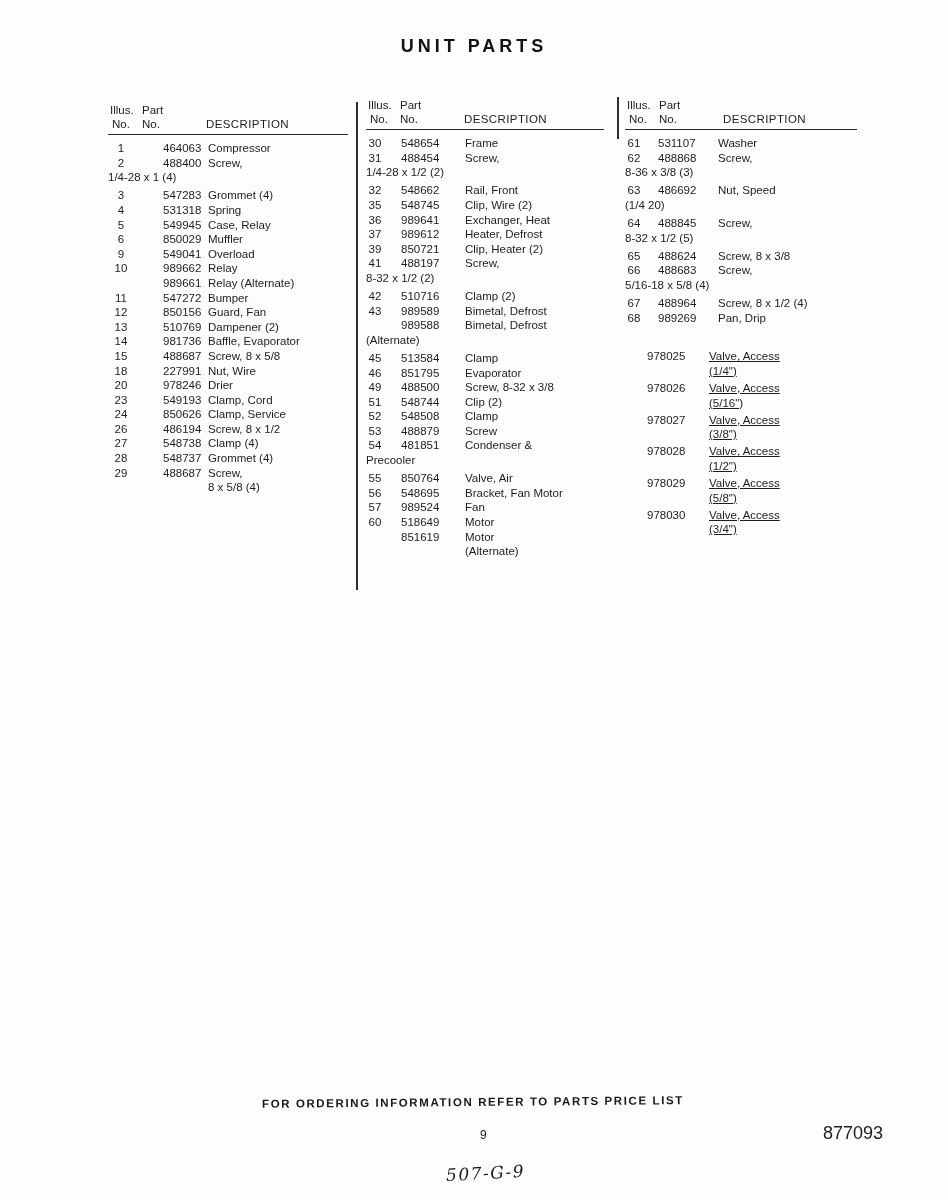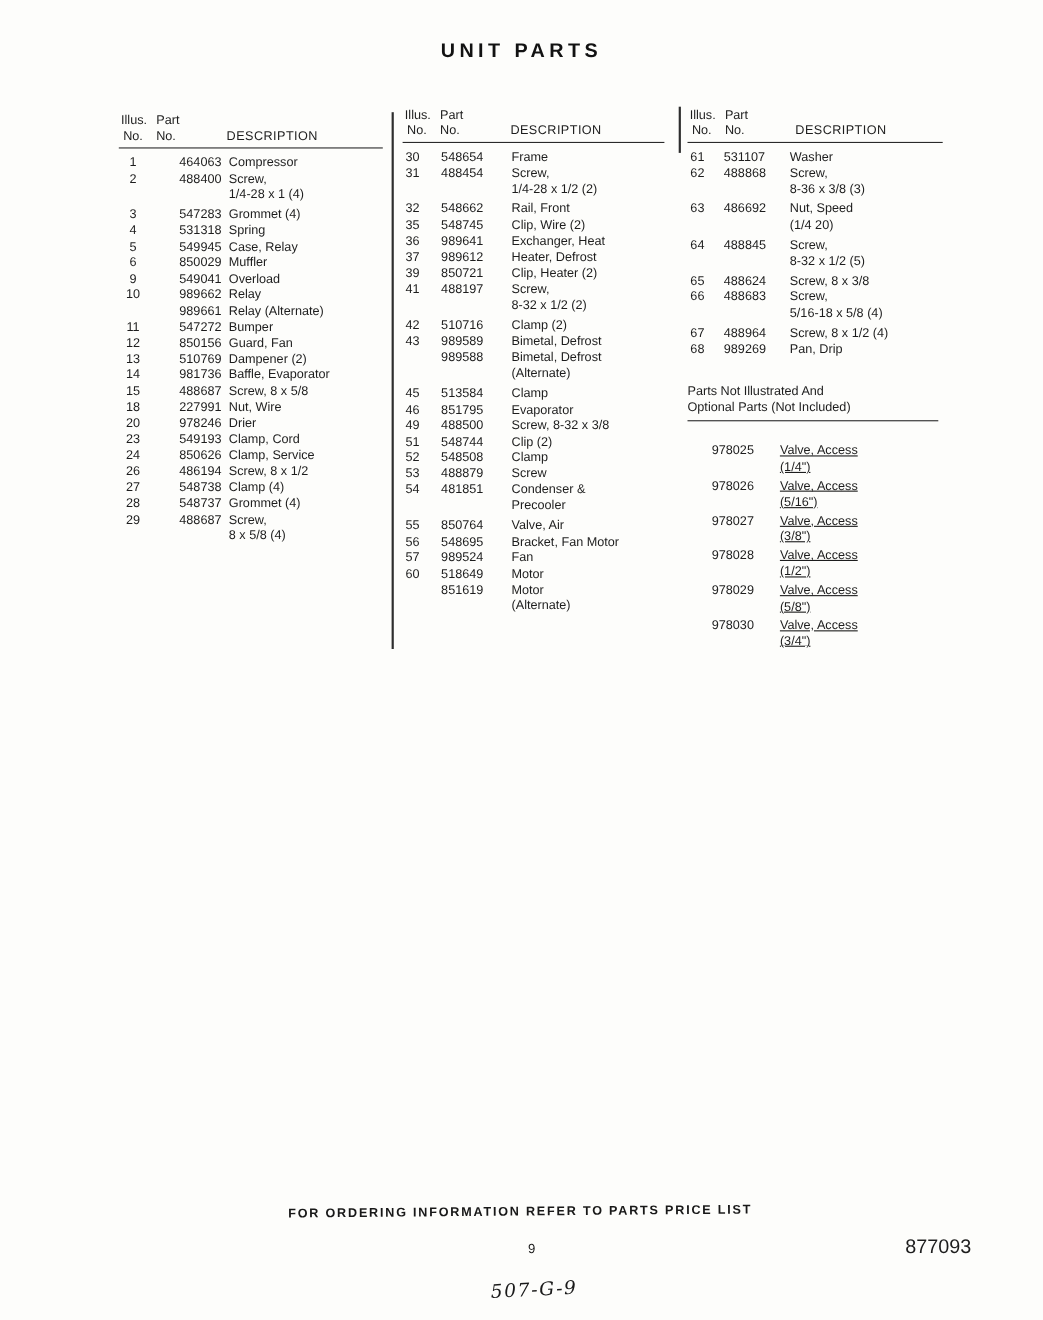--- a/index.html
+++ b/index.html
@@ -38,21 +38,21 @@
   .trow { display:flex; }
   .c-illus { flex:none; text-align:center; }
   .c-part  { flex:none; }
   .c-desc  { flex:1; }
   .col1 .c-illus { width:26px; }
   .col1 .c-part  { width:74px; padding-left:29px; }
   .col2 .c-illus { width:18px; }
   .col2 .c-part  { width:81px; padding-left:17px; }
   .col3 .c-illus { width:18px; }
   .col3 .c-part  { width:75px; padding-left:15px; }
-  .gap-after { margin-bottom:3.5px; }
+  .gap-after { margin-bottom:3.5px;flex-direction:column; }
 
   .optional { margin-top:24px; }
   .opt-head { line-height:14.6px; padding-bottom:4px; border-bottom:1.6px solid #2a2a2a; width:228px; }
   .opt-rows { margin-top:20px; }
   .orow { display:flex; line-height:14.6px; }
   .o-part { width:62px; margin-left:22px; flex:none; }
   .o-desc { flex:1;text-decoration:underline; }
   .pair-end { margin-bottom:2.5px; }
 
   .ordering-note {
@@ -441,24 +441,20 @@
           <span class="c-part">488964</span>
           <span class="c-desc">Screw, 8 x 1/2 (4)</span>
         </div>
         <div class="trow">
           <span class="c-illus">68</span>
           <span class="c-part">989269</span>
           <span class="c-desc">Pan, Drip</span>
         </div>
       </div>
     <div class="optional">
-      <div class="opt-head">
-        <div>Parts Not Illustrated And</div>
-        <div>Optional Parts (Not Included)</div>
-      </div>
       <div class="opt-rows" id="opt-rows">
           <div class="orow">
             <span class="o-part">978025</span>
             <span class="o-desc">Valve, Access</span>
           </div>
           <div class="orow pair-end">
             <span class="o-part"></span>
             <span class="o-desc">(1/4")</span>
           </div>
           <div class="orow">

